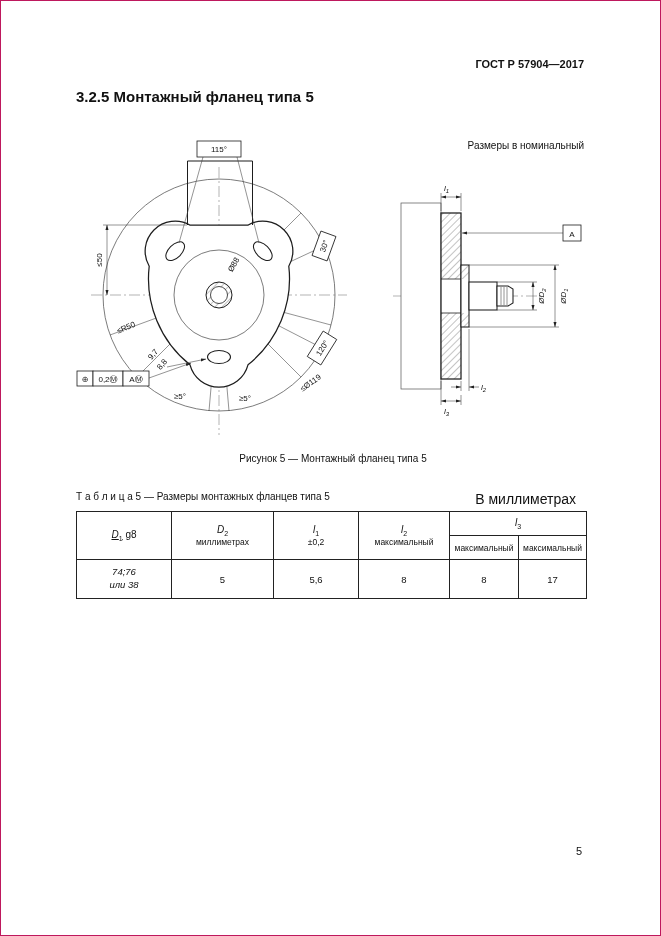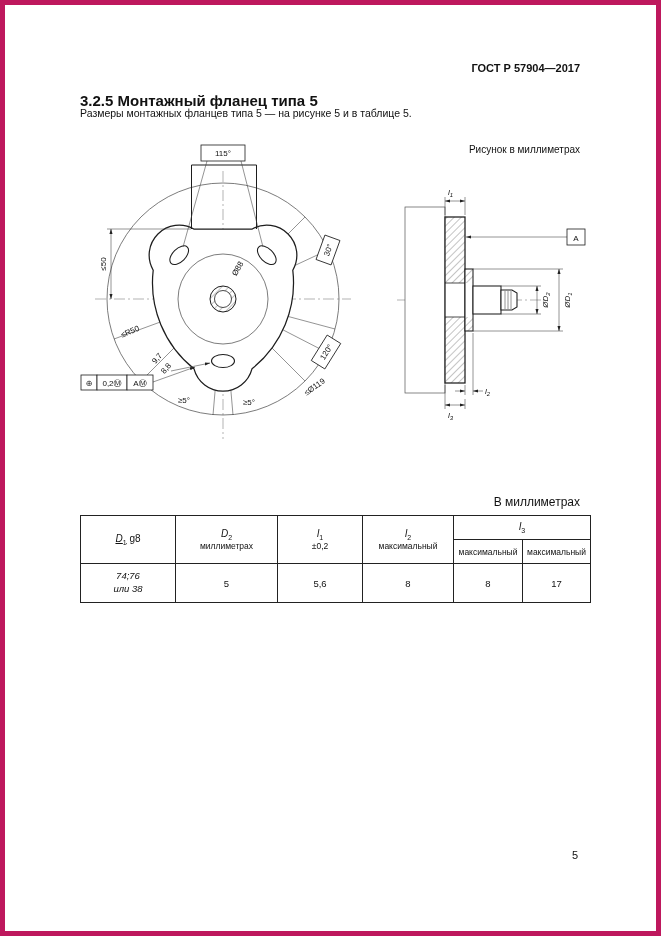--- a/index.html
+++ b/index.html
@@ -1,25 +1,25 @@
 <!DOCTYPE html>
 <html><head>
 <meta charset="utf-8">
 <style>
   html,body{margin:0;padding:0;background:#fff;}
-  .page{position:relative;width:661px;height:936px;background:#fff;border:5px solid #be185d;
+  .page{position:relative;width:661px;height:936px;background:#fff;border:1px solid #be185d;
         box-sizing:border-box;font-family:"Liberation Sans",sans-serif;color:#111;overflow:hidden;}
   .abs{position:absolute;}
   .doc-header{top:57px;right:76px;font-size:11px;font-weight:bold;}
   .sec-head{left:75px;top:87px;font-size:15px;font-weight:bold;}
   .body-text{left:75px;top:102px;font-size:10.5px;}
   .units-note{right:76px;top:139px;font-size:10px;}
   .fig-caption{left:62px;top:452px;width:540px;text-align:center;font-size:10px;}
   .tbl-title{left:75px;top:490px;font-size:10px;}
-  .tbl-units{right:76px;top:490px;font-size:12px;}
+  .tbl-units{right:84px;top:490px;font-size:14px;}
   .page-num{right:78px;top:844px;font-size:11px;}
   .drawing{left:62px;top:132px;}
 
   table.dims{position:absolute;left:75px;top:510px;border-collapse:collapse;table-layout:fixed;
              width:510px;font-size:9px;color:#111;}
   .dims th,.dims td{border:1px solid #222;text-align:center;vertical-align:middle;
                     padding:2px 3px;font-weight:normal;}
   .dims th{font-size:8.5px;}
   .dims .sym{font-size:10px;font-style:italic;}
   .dims .symu{font-size:10px;margin-top:29px;}
@@ -40,22 +40,21 @@
   text.ti{font-style:italic;}
   .box{fill:#fff;stroke:#1d1d1d;stroke-width:.8;}
 </style>
 </head>
 <body>
 
 <div class="page">
 
   <div class="abs doc-header">ГОСТ Р 57904—2017</div>
   <div class="abs sec-head">3.2.5  Монтажный фланец типа 5</div>
-  <div class="abs body-text">Размеры монтажных фланцев типа 5 — на рисунке 5 и в таблице 5.</div>
-  <div class="abs units-note">Рисунок в миллиметрах</div>
+  <div class="abs units-note">Размеры в номинальный</div>
 
   <svg class="abs drawing" width="540" height="320" viewBox="0 0 540 320" xmlns="http://www.w3.org/2000/svg">
     <defs>
       <pattern id="hatch" patternUnits="userSpaceOnUse" width="5" height="5" patternTransform="rotate(45)">
         <line x1="0" y1="0" x2="0" y2="5" stroke="#555" stroke-width="0.7"></line>
       </pattern>
       <marker id="arr" viewBox="0 0 10 7" refX="9.5" refY="3.5" markerWidth="10" markerHeight="7" orient="auto-start-reverse">
         <path d="M0,0.6 L10,3.5 L0,6.4 Z" fill="#222"></path>
       </marker>
     </defs>
@@ -222,21 +221,23 @@
 
       <g>
         <line class="dimln" x1="378" y1="248" x2="378" y2="272"></line>
         <line class="dimln" x1="398" y1="262" x2="398" y2="272"></line>
         <line class="dimln" x1="378" y1="268" x2="398" y2="268" marker-start="url(#arr)" marker-end="url(#arr)"></line>
         <text class="t ti" x="381" y="281"><tspan>l</tspan><tspan dy="2" font-size="6">3</tspan></text>
       </g>
     </g>
   </svg>
 
-
+  <div class="abs fig-caption">Рисунок 5 — Монтажный фланец типа 5</div>
+
+  <div class="abs tbl-title">Т а б л и ц а  5 — Размеры монтажных фланцев типа 5</div>
   <div class="abs tbl-units">В миллиметрах</div>
 
   <table class="dims">
     <colgroup>
       <col style="width:95px">
         <col style="width:102px">
         <col style="width:85px">
       <col style="width:91px">
         <col style="width:69px">
         <col style="width:68px">

